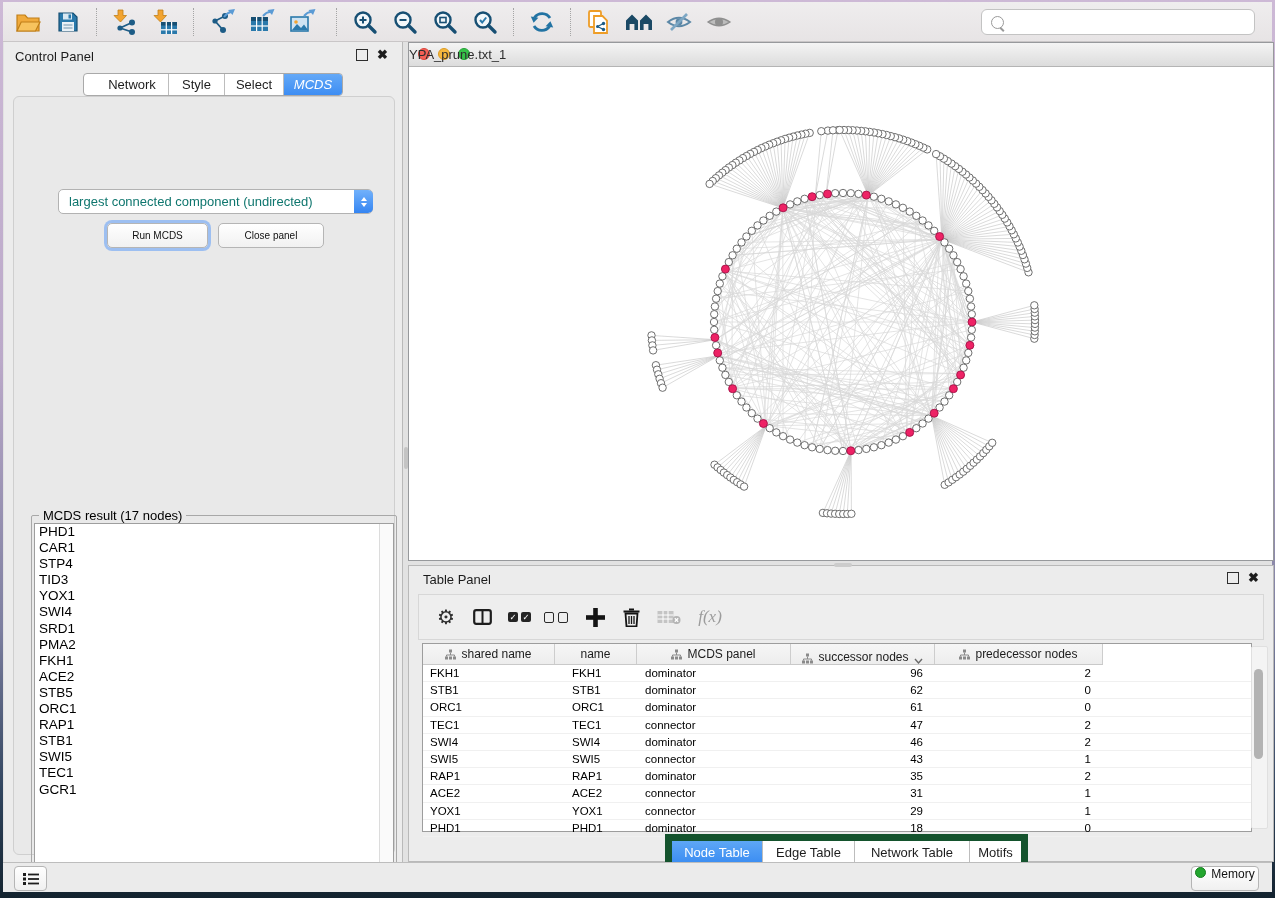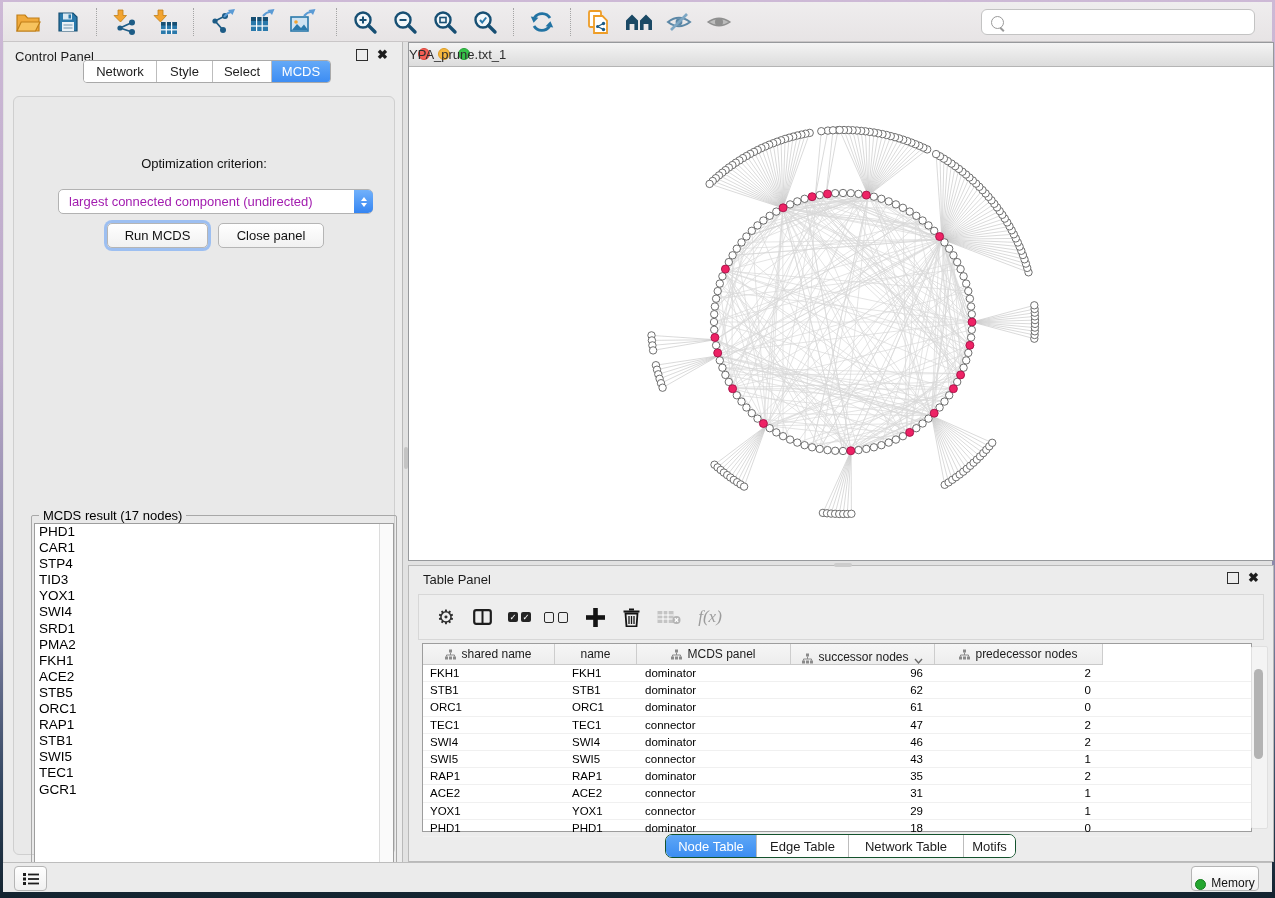--- a/index.html
+++ b/index.html
@@ -19,32 +19,32 @@
   .searchbox .mag{width:11px;height:11px;border:1.6px solid #9a9a9a;border-radius:50%;margin-left:9px;position:relative;}
   .searchbox .mag:after{content:"";position:absolute;left:9px;top:10px;width:5px;height:1.6px;background:#9a9a9a;transform:rotate(45deg);transform-origin:0 0;}
   .searchbox input{border:none;outline:none;background:transparent;flex:1;font:13px "Liberation Sans",sans-serif;padding:0 8px 0 6px;}
 
   
   .cpanel{position:absolute;left:1px;top:40px;width:398px;height:820px;background:#ececec;border-right:1px solid #b9b9b9;}
   .ptitle{position:absolute;left:11px;top:7px;font-size:13px;color:#1c1c1c;}
   .pbtns{position:absolute;right:14px;top:7px;display:flex;gap:9px;align-items:center;}
   .float-ic{width:10px;height:10px;border:1.6px solid #2d2d2d;display:inline-block;}
   .close-ic{font-size:13px;font-weight:bold;color:#1c1c1c;line-height:10px;}
-  .ctabs{position:absolute;left:79px;top:18px;height:21px;display:flex;border:1px solid #a9a9a9;border-radius:4px;overflow:hidden;background:#fff;}
+  .ctabs{position:absolute;left:79px;top:31px;height:21px;display:flex;border:1px solid #a9a9a9;border-radius:4px;overflow:hidden;background:#fff;padding-left:12px;}
   .ctab{display:flex;align-items:center;justify-content:center;font-size:13px;color:#1d1d1d;border-right:1px solid #bdbdbd;background:#fff;}
-  .ctab:last-child{border-right:none;}
+  .ctab:last-child{border-right:none;font-style:italic;}
   .ctab.active{background:linear-gradient(#64a9f7,#3d8df3);color:#fff;}
   .subpanel{position:absolute;left:9px;top:54px;width:380px;height:757px;background:#e9e9e9;border:1px solid #cfcfcf;border-radius:6px;}
   .critlabel{position:absolute;left:0;top:59px;width:100%;text-align:center;font-size:13px;color:#111;}
   .dropdown{position:absolute;left:44px;top:92px;width:313px;height:23px;background:#fff;border:1px solid #b2b2b2;border-radius:5px;display:flex;align-items:center;}
-  .dropdown .dtext{flex:1;font-size:13px;padding-left:10px;color:#a21caf;white-space:nowrap;overflow:hidden;}
+  .dropdown .dtext{flex:1;font-size:13px;padding-left:10px;color:#0f766e;white-space:nowrap;overflow:hidden;}
   .stepper{width:19px;height:23px;margin-right:-1px;border-radius:0 5px 5px 0;background:linear-gradient(#71b1fb,#3585f2);display:flex;flex-direction:column;align-items:center;justify-content:center;gap:2px;}
   .tri-up{width:0;height:0;border-left:3.5px solid transparent;border-right:3.5px solid transparent;border-bottom:4px solid #fff;}
   .tri-dn{width:0;height:0;border-left:3.5px solid transparent;border-right:3.5px solid transparent;border-top:4px solid #fff;}
-  .btn{position:absolute;height:23px;background:linear-gradient(#ffffff,#f1f1f1);border:1px solid #b5b5b5;border-radius:5px;font-size:13px;color:#111;display:flex;align-items:center;justify-content:center;}
+  .btn{position:absolute;height:23px;background:linear-gradient(#ffffff,#f1f1f1);border:1px solid #b5b5b5;border-radius:5px;font-size:10px;color:#111;display:flex;align-items:center;justify-content:center;}
   .btn.run{left:93px;top:126px;width:99px;box-shadow:0 0 0 3px rgba(94,156,248,.55);}
   .btn.closep{left:204px;top:126px;width:104px;}
   .mcds-group{position:absolute;left:17px;top:418px;width:364px;height:370px;border:1px solid #a8a8a8;border-radius:2px;}
   .mcds-legend{position:absolute;left:7px;top:-8px;background:#e9e9e9;padding:0 4px;font-size:13px;color:#000;}
   .mcds-list{position:absolute;left:2px;top:7px;width:358px;height:352px;background:#fff;border:1px solid #9e9e9e;overflow:hidden;}
   .mcds-item{font-size:13.5px;line-height:16.1px;padding-left:4px;color:#000;}
   .mcds-scroll{position:absolute;right:0;top:0;width:13px;height:100%;background:#fafafa;border-left:1px solid #dcdcdc;}
 
   
   .netpanel{position:absolute;left:405px;top:40px;width:866px;height:519px;border:1px solid #97999c;background:#fff;box-sizing:border-box;}
@@ -67,30 +67,30 @@
   .ttable{position:absolute;left:13px;top:77px;width:828px;height:187px;background:#fff;border:1px solid #9d9d9d;}
   .thead{position:absolute;left:0;top:0;height:20px;display:flex;background:linear-gradient(#f6f6f6,#ededed);border-bottom:1px solid #c9c9c9;}
   .hcell{display:flex;align-items:center;justify-content:center;gap:5px;font-size:12px;color:#1c1c1c;border-right:1px solid #cdcdcd;box-sizing:border-box;background:linear-gradient(#f6f6f6,#ededed);}
   .tbody{position:absolute;left:0;top:21px;width:100%;}
   .trow{display:flex;height:16.2px;align-items:center;border-bottom:1px solid #f0f0f0;}
   .tcell{font-size:11.5px;color:#000;box-sizing:border-box;white-space:nowrap;overflow:hidden;}
   .tcell.a0{padding-left:7px;}  .tcell.a1{padding-left:17px;}  .tcell.a2{padding-left:8px;}
   .tcell.num{text-align:right;padding-right:12px;}
   .tscroll{position:absolute;right:5px;top:80px;width:15px;height:181px;background:#f4f4f4;border:1px solid #e0e0e0;border-radius:2px;}
   .tthumb{position:absolute;left:2px;top:22px;width:9px;height:90px;background:#b3b3b3;border-radius:5px;}
-  .btabs{position:absolute;left:256px;top:268px;height:22px;display:flex;border:1px solid #14532d;border-radius:7px;overflow:hidden;background:#fff;}
+  .btabs{position:absolute;left:256px;top:268px;height:22px;display:flex;border:7px solid #14532d;border-radius:0;overflow:hidden;background:#fff;}
   .btab{display:flex;align-items:center;justify-content:center;font-size:13px;color:#1d1d1d;border-right:1px solid #bdbdbd;background:#fff;}
   .btab:last-child{border-right:none;}
   .btab.active{background:linear-gradient(#5ea7f6,#3b8df2);color:#fff;}
   .hsplit-handle{position:absolute;left:425px;top:-3px;width:18px;height:4px;background:#cccccc;border-radius:2px;}
 
   
   .statusbar{position:absolute;left:0;top:860px;width:100%;height:29px;background:#ebebeb;border-top:1px solid #bdbdbd;}
   .tasksbtn{position:absolute;left:11px;top:3px;width:31px;height:23px;background:linear-gradient(#fff,#f0f0f0);border:1px solid #b5b5b5;border-radius:4px;display:flex;align-items:center;justify-content:center;}
-  .membtn{position:absolute;right:13px;top:3px;width:66px;height:23px;background:linear-gradient(#fff,#f0f0f0);border:1px solid #b5b5b5;border-radius:4px;display:flex;align-items:flex-end;justify-content:center;gap:5px;font-size:12px;color:#111;}
+  .membtn{position:absolute;right:13px;top:3px;width:66px;height:23px;background:linear-gradient(#fff,#f0f0f0);border:1px solid #b5b5b5;border-radius:4px;display:flex;align-items:flex-start;justify-content:center;gap:5px;font-size:12px;color:#111;}
   .greendot{width:11px;height:11px;border-radius:50%;background:#23a62f;border:1px solid #157d1f;box-sizing:border-box;}
 </style>
 </head>
 <body>
 
 <div class="screen">
   <div class="window">
 
     <div class="toolbar">
       <div class="tb" style="margin-left:5px">
@@ -238,21 +238,20 @@
       </div>
     </div>
 
     <div class="cpanel">
       <div class="ptitle">Control Panel</div>
       <div class="pbtns">
         <span class="float-ic"></span>
         <span class="close-ic">✖</span>
       </div>
       <div class="subpanel">
-        <div class="critlabel">Optimization criterion:</div>
         <div class="dropdown">
           <span class="dtext">largest connected component (undirected)</span>
           <span class="stepper">
               <span class="tri-up"></span>
               <span class="tri-dn"></span>
             </span>
         </div>
         <div class="btn run">Run MCDS</div>
         <div class="btn closep">Close panel</div>
         <div class="mcds-group">

